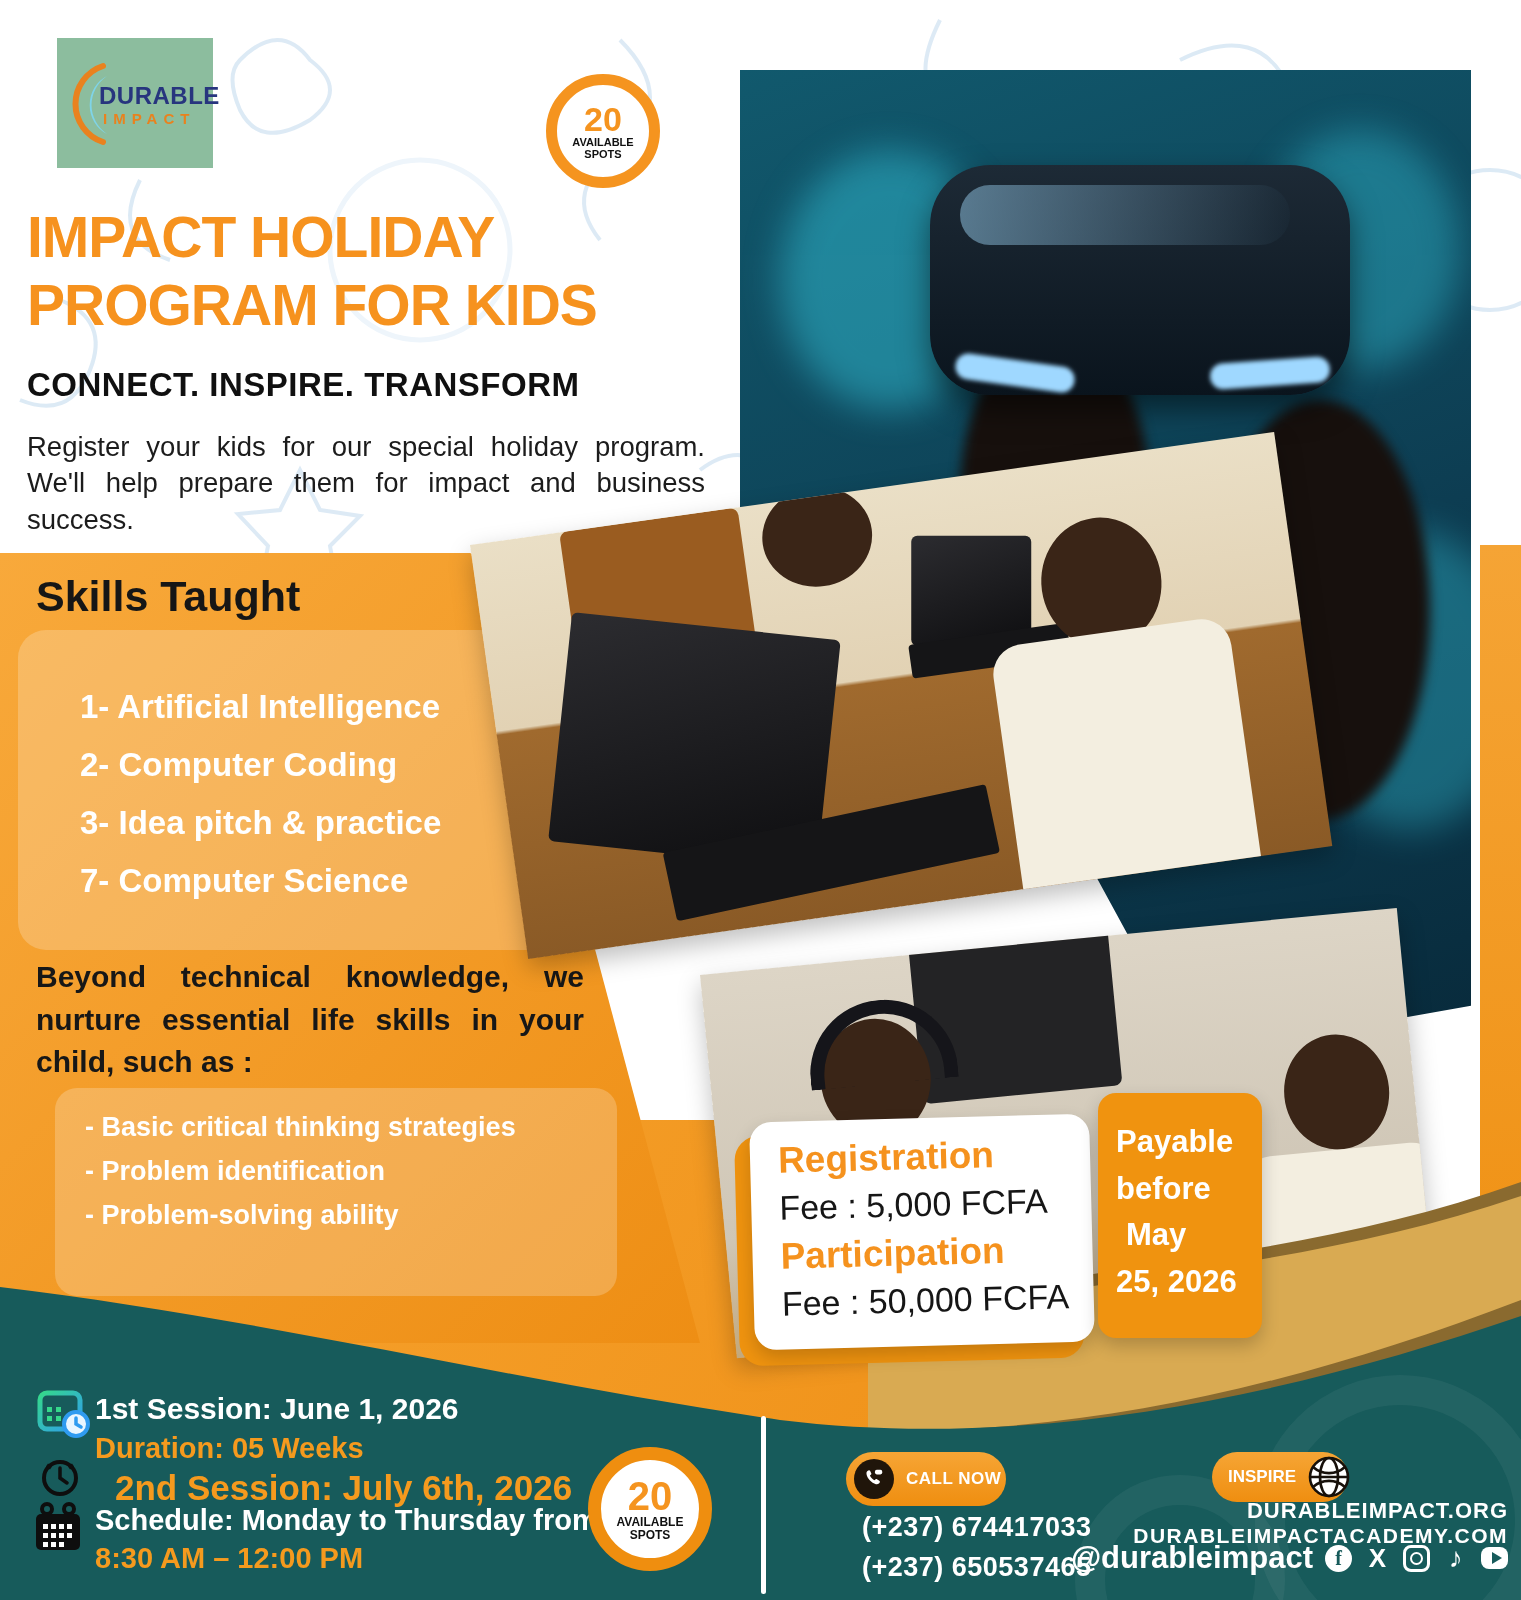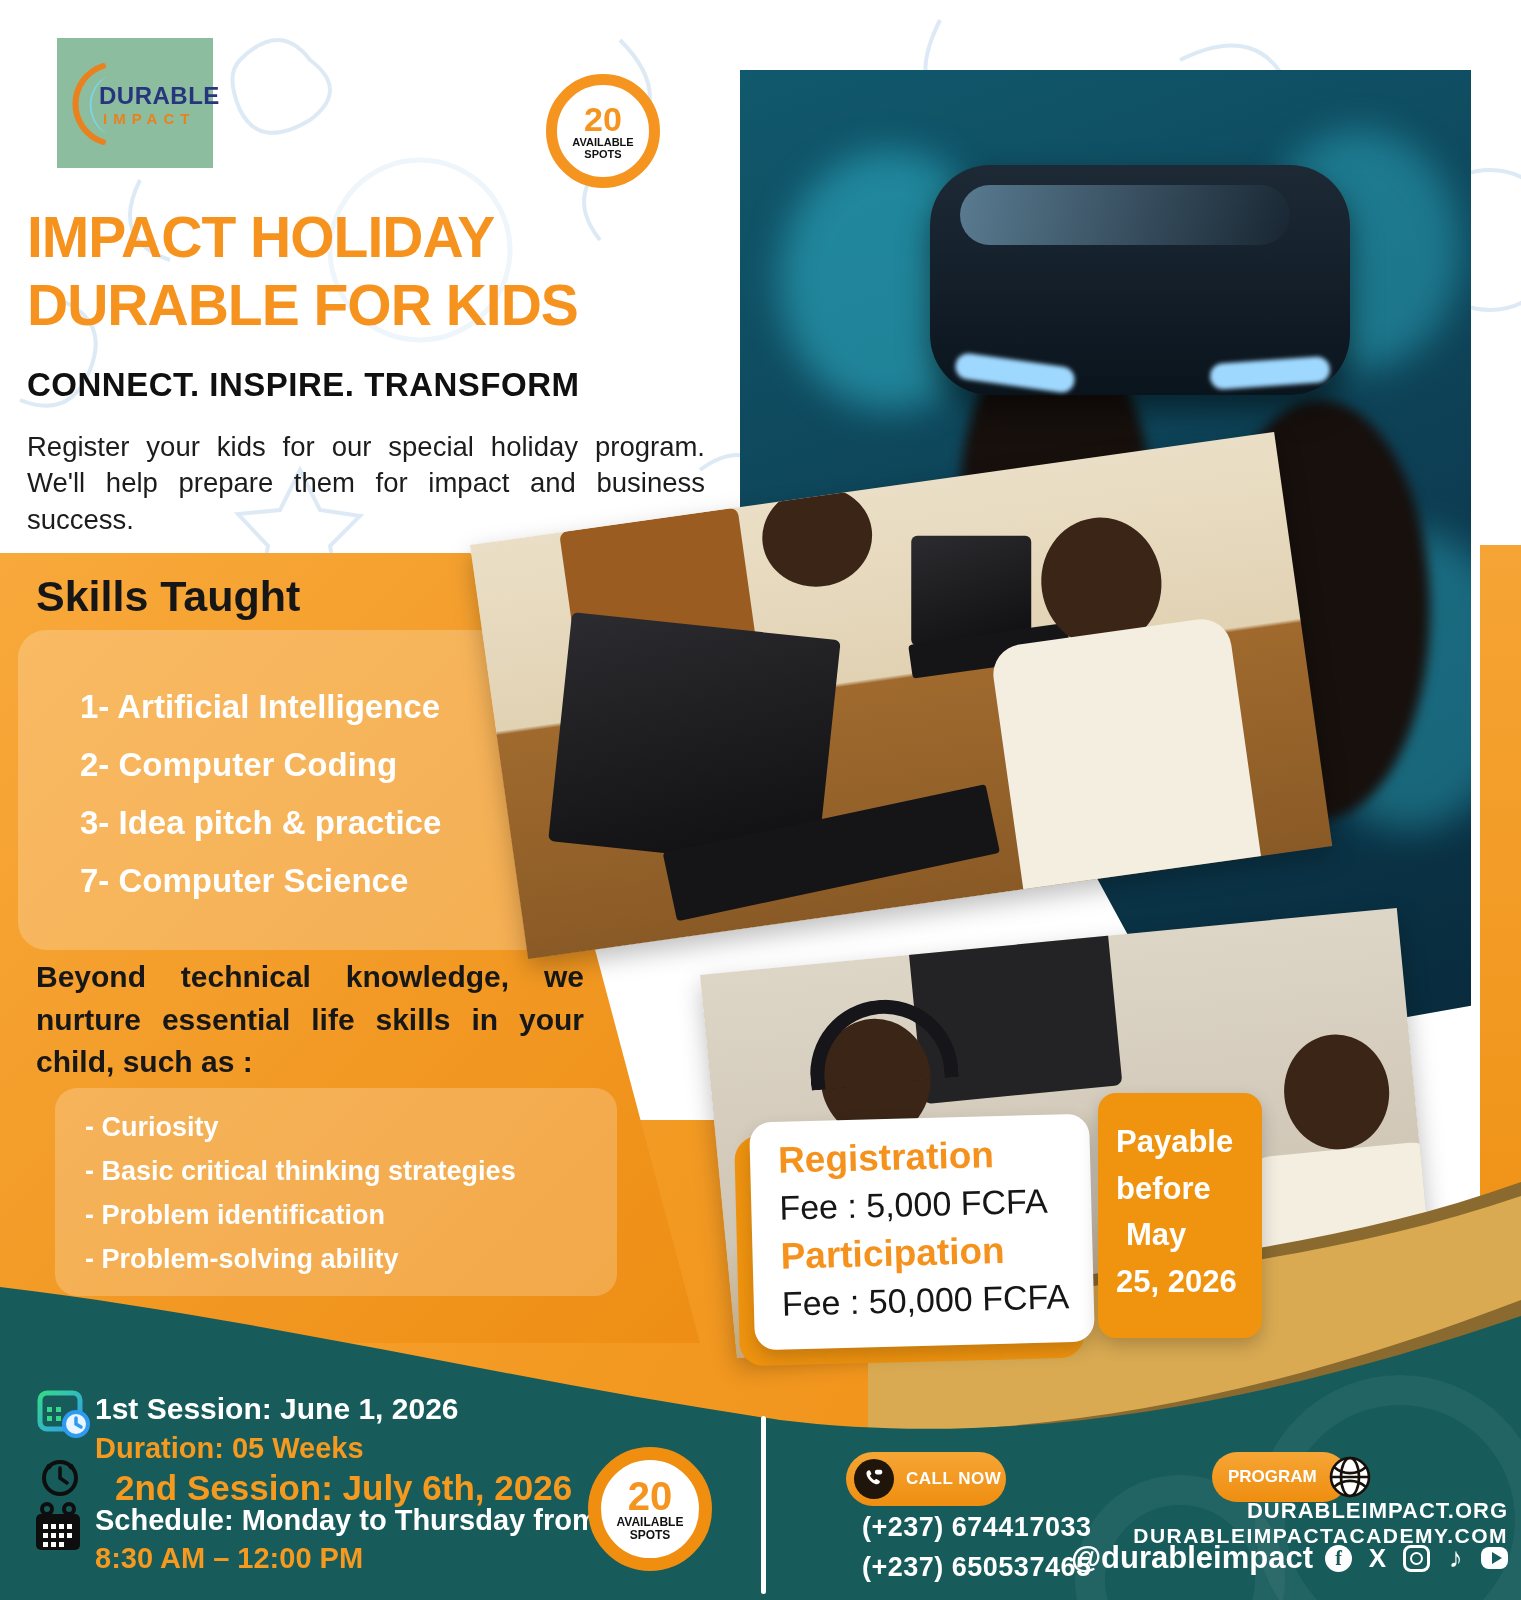--- a/index.html
+++ b/index.html
@@ -162,41 +162,40 @@
   </div>
 
   <div class="abs badge badge-top">
     <div class="num">20</div>
     <div class="lbl">AVAILABLE</div>
     <div class="lbl">SPOTS</div>
   </div>
 
   <div class="abs title">
     <div>IMPACT HOLIDAY</div>
-    <div>DURABLE FOR KIDS</div>
+    <div>PROGRAM FOR KIDS</div>
   </div>
   <div class="abs tagline">CONNECT. INSPIRE. TRANSFORM</div>
   <div class="abs desc">Register your kids for our special holiday program. We'll help prepare them for impact and business success.</div>
 
   <div class="abs right-strip"></div>
   <div class="abs bottom-orange"></div>
   <div class="abs main-panel"></div>
 
   <div class="abs skills-heading">Skills Taught</div>
   <div class="abs card card1"></div>
   <div class="abs skill-list">
     <div class="skill-item">1- Artificial Intelligence</div>
     <div class="skill-item">2- Computer Coding</div>
     <div class="skill-item">3- Idea pitch &amp; practice</div>
     <div class="skill-item">7- Computer Science</div>
   </div>
   <div class="abs beyond">Beyond technical knowledge, we nurture essential life skills in your child, such as :</div>
   <div class="abs card card2"></div>
   <div class="abs life-list">
-    <div class="life-item">- Curiosity</div>
     <div class="life-item">- Basic critical thinking strategies</div>
     <div class="life-item">- Problem  identification</div>
     <div class="life-item">- Problem-solving ability</div>
   </div>
 
   <div class="abs photo vr-photo">
     <div class="abs vr-blob" style="left:40px;top:80px;width:220px;height:260px;"></div>
     <div class="abs vr-blob" style="left:520px;top:60px;width:200px;height:240px;opacity:.45;"></div>
     <div class="abs vr-blob" style="left:560px;top:460px;width:220px;height:300px;opacity:.4;"></div>
     <div class="abs vr-blob" style="left:-30px;top:470px;width:180px;height:240px;opacity:.35;"></div>
@@ -318,21 +317,21 @@
         </svg>
     </span>
     <span class="call-label">CALL NOW</span>
   </div>
   <div class="abs phones">
     <div class="phone">(+237) 674417033</div>
     <div class="phone">(+237) 650537465</div>
   </div>
 
   <div class="abs pill web-pill">
-    <span class="web-label">PROGRAM</span>
+    <span class="web-label">INSPIRE</span>
     <svg class="globe" viewBox="0 0 46 46">
       <circle cx="23" cy="23" r="19" fill="#ffffff"></circle>
       <g fill="none" stroke="#17100a" stroke-width="2.6">
         <circle cx="23" cy="23" r="19"></circle>
         <ellipse cx="23" cy="23" rx="9" ry="19"></ellipse>
         <line x1="4" y1="23" x2="42" y2="23"></line>
         <path d="M7 13 a24 24 0 0 0 32 0 M7 33 a24 24 0 0 1 32 0"></path>
       </g>
     </svg>
   </div>

